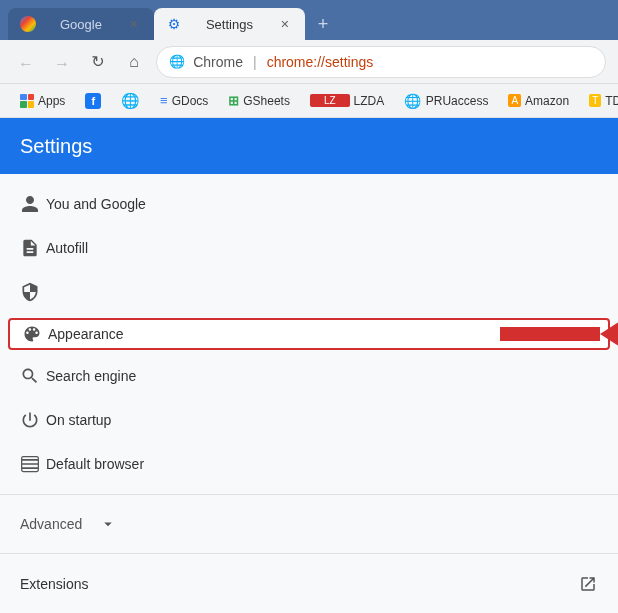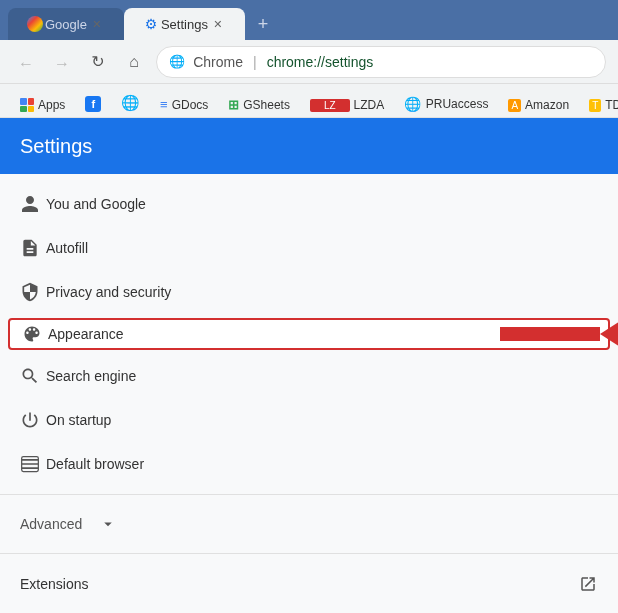--- a/index.html
+++ b/index.html
@@ -9,24 +9,24 @@
     .tab-bar {
       background: #4a6fa5;
       display: flex;
       align-items: flex-end;
       padding: 8px 8px 0 8px;
       height: 40px;
     }
     .tab {
       display: flex;
       align-items: center;
-      padding: 6px 19px;
+      padding: 6px 12px;
       border-radius: 8px 8px 0 0;
       font-size: 13px;
-      gap: 2px;
+      gap: 24px;
       cursor: pointer;
       height: 32px;
       max-width: 180px;
     }
     .tab.inactive {
       background: #3d5f8f;
       color: #cdd6e8;
     }
     .tab.active {
       background: #f1f3f4;
@@ -84,27 +84,27 @@
       align-items: center;
       padding: 4px 12px;
       gap: 8px;
       font-size: 14px;
       color: #333;
       height: 32px;
     }
     .address-icon { font-size: 13px; color: #555; }
     .address-domain { color: #555; }
     .address-separator { color: #aaa; margin: 0 2px; }
-    .address-path { color: #14532d; }
+    .address-path { color: #c2410c; }
 
     
     .bookmarks-bar {
       background: #f1f3f4;
       display: flex;
-      align-items: flex-end;
+      align-items: center;
       padding: 2px 12px;
       gap: 4px;
       height: 34px;
       border-bottom: 1px solid #e0e0e0;
       font-size: 12px;
     }
     .bookmark-item {
       display: flex; align-items: center; gap: 4px;
       padding: 3px 8px;
       border-radius: 4px;
@@ -310,21 +310,20 @@
       </div>
       <span class="item-label">Autofill</span>
     </div>
 
     <div class="settings-item">
       <div class="item-icon">
         <svg width="20" height="20" viewBox="0 0 24 24" fill="#555">
             <path d="M12 1L3 5v6c0 5.55 3.84 10.74 9 12 5.16-1.26 9-6.45 9-12V5l-9-4zm0 10.99h7c-.53 4.12-3.28 7.79-7 8.94V12H5V6.3l7-3.11v8.8z"></path>
           </svg>
       </div>
-      <span class="item-label">Privacy and security</span>
     </div>
 
     <div style="position:relative; margin: 4px 0;">
       <div class="settings-item active">
         <div class="item-icon">
           <svg width="20" height="20" viewBox="0 0 24 24" fill="#555">
               <path d="M12 3c-4.97 0-9 4.03-9 9s4.03 9 9 9c.83 0 1.5-.67 1.5-1.5 0-.39-.15-.74-.39-1.01-.23-.26-.38-.61-.38-.99 0-.83.67-1.5 1.5-1.5H16c2.76 0 5-2.24 5-5 0-4.42-4.03-8-9-8zm-5.5 9c-.83 0-1.5-.67-1.5-1.5S5.67 9 6.5 9 8 9.67 8 10.5 7.33 12 6.5 12zm3-4C8.67 8 8 7.33 8 6.5S8.67 5 9.5 5s1.5.67 1.5 1.5S10.33 8 9.5 8zm5 0c-.83 0-1.5-.67-1.5-1.5S13.67 5 14.5 5s1.5.67 1.5 1.5S15.33 8 14.5 8zm3 4c-.83 0-1.5-.67-1.5-1.5S16.67 9 17.5 9s1.5.67 1.5 1.5-.67 1.5-1.5 1.5z"></path>
             </svg>
         </div>
         <span class="item-label">Appearance</span>

